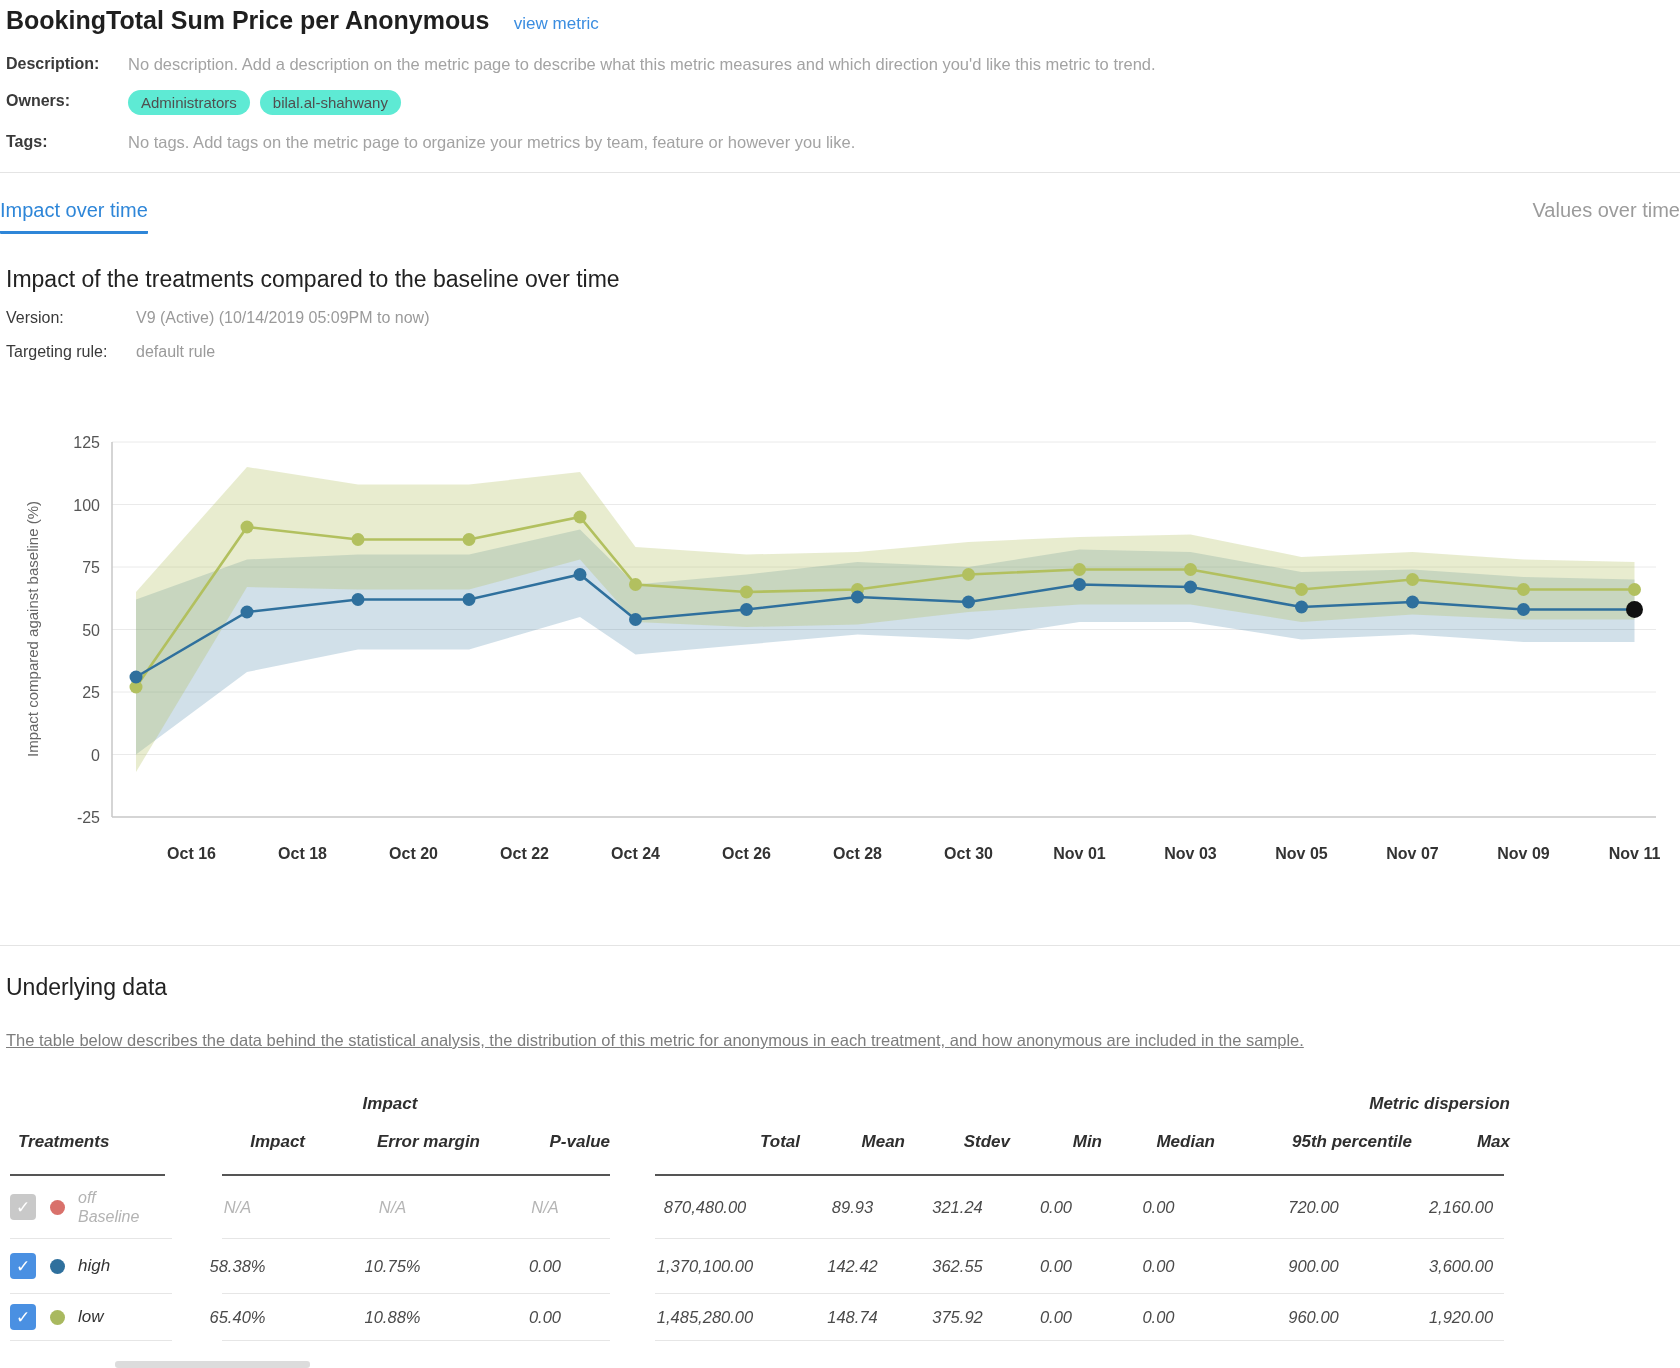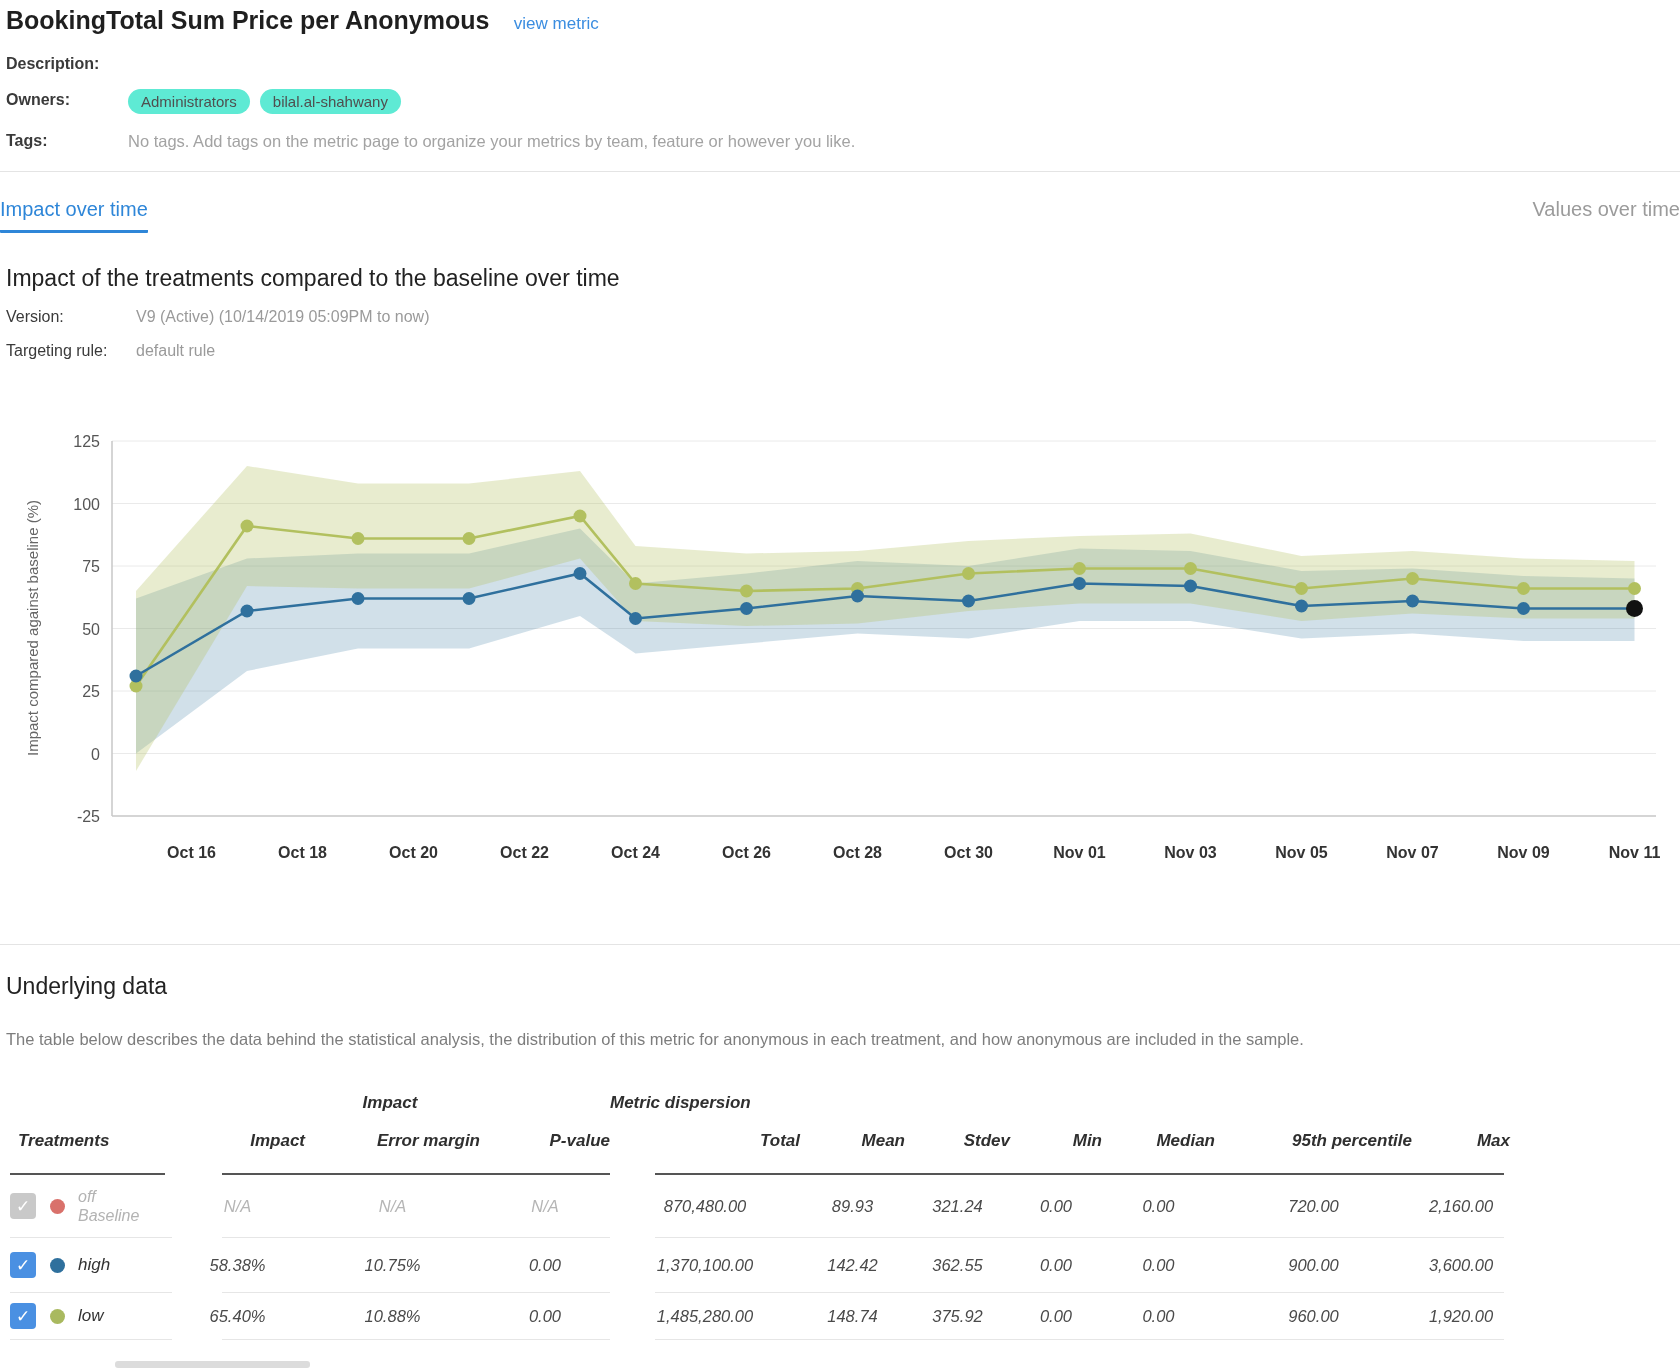--- a/index.html
+++ b/index.html
@@ -36,27 +36,27 @@
   .kv-value { font-size:16px; color:#9a9a9a; }
 
   
   .chart-wrap { margin-top:56px; }
   svg text.ytick { font-family:"Liberation Sans","DejaVu Sans",sans-serif; font-size:16px; fill:#555; }
   svg text.xtick { font-family:"Liberation Sans","DejaVu Sans",sans-serif; font-size:16px; font-weight:700; fill:#333; }
   svg text.ylab  { font-family:"Liberation Sans","DejaVu Sans",sans-serif; font-size:15px; fill:#666; }
 
   
   .ud-title { margin-top:28px; padding-left:6px; font-size:23px; font-weight:400; color:#222; }
-  .ud-intro { margin-top:30px; padding-left:6px; font-size:16.5px; color:#7d7d7d; }
+  .ud-intro { margin-top:30px; padding-left:6px; font-size:16.5px; color:#7d7d7d;text-decoration:underline; }
 
   .table-wrap { position:relative; margin-top:42px; padding-left:10px;font-style:italic; }
   .tgrid { display:grid; grid-template-columns:160px 135px 175px 130px 190px 105px 105px 92px 113px 197px 98px; align-items:center; }
   .group-row { height:24px; }
   .group-impact { grid-column:2 / 5; text-align:center; font-size:17px; font-weight:700; color:#2f2f2f; }
-  .group-dispersion { grid-column:5 / 12; text-align:left; font-size:17px; font-weight:700; color:#2f2f2f; }
+  .group-dispersion { grid-column:5 / 12; text-align:right; font-size:17px; font-weight:700; color:#2f2f2f; }
   .head-row { margin-top:14px; height:24px; }
   .th { font-size:17px; font-weight:700; color:#2f2f2f; text-align:right; }
   .th.left { text-align:left; padding-left:8px; }
   .rules { position:relative; height:2px; margin-top:20px; }
   .rules .seg { position:absolute; top:0; height:2px; background:#555; }
   .rules .seg-t { left:0; width:155px; }
   .rules .seg-i { left:212px; width:388px; }
   .rules .seg-d { left:645px; width:849px; }
   .row-rules { position:relative; height:1px; }
   .row-rules .seg { position:absolute; top:0; height:1px; background:#e6e6e6; }
@@ -90,20 +90,21 @@
 <div class="page">
 
   <div class="title-row">
     <h1 class="metric-title">BookingTotal Sum Price per Anonymous</h1>
     <a class="view-metric">view metric</a>
   </div>
 
   <div class="meta">
     <div class="meta-row">
       <div class="meta-label">Description:</div>
+      <div class="meta-value">No description. Add a description on the metric page to describe what this metric measures and which direction you'd like this metric to trend.</div>
     </div>
     <div class="meta-row">
       <div class="meta-label">Owners:</div>
       <div class="chips">
         <span class="chip">Administrators</span>
         <span class="chip">bilal.al-shahwany</span>
       </div>
     </div>
     <div class="meta-row">
       <div class="meta-label">Tags:</div>

